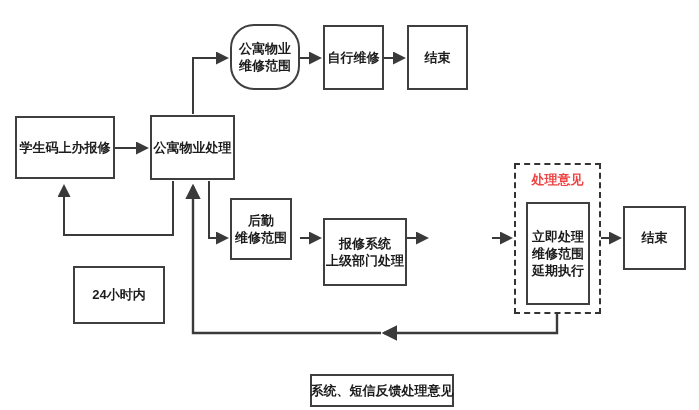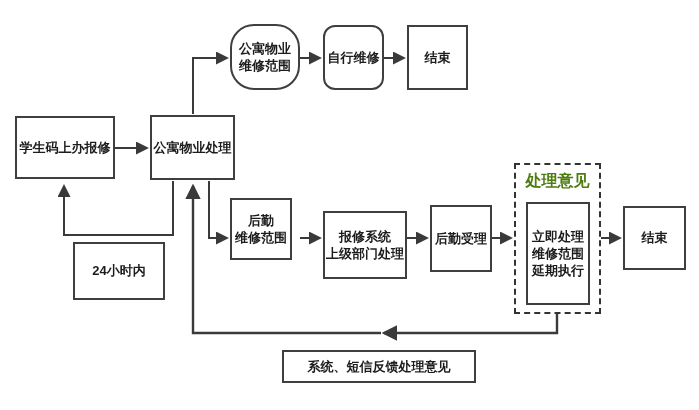--- a/index.html
+++ b/index.html
@@ -31,25 +31,26 @@
     position:absolute;
     box-sizing:border-box;
     border:2px dashed #333333;
     background:transparent;
   }
   .group-title{
     position:absolute;
     left:0;right:0;top:6px;
     text-align:center;
     font-weight:bold;
-    font-size:16px;
-    color:#4d7c0f;
+    font-size:13px;
+    color:#ef4444;
   }
   .label-box{
     border-width:2px;
+    margin-top:24px;
   }
 </style>
 </head>
 <body>
 
 <div class="stage">
 
   <svg class="wires" viewBox="0 0 699 410" xmlns="http://www.w3.org/2000/svg">
     <defs>
       <marker id="arrow" viewBox="0 0 10 10" refX="8.5" refY="5" markerWidth="6.5" markerHeight="6.5" orient="auto-start-reverse">
@@ -78,56 +79,53 @@
 
   <div class="node" style="left:150px;top:115px;width:85px;height:65px;">
     <span>公寓物业处理</span>
   </div>
 
   <div class="node" style="left:230px;top:24px;width:70px;height:66px;border-radius:24px;">
     <span>公寓物业</span>
     <span>维修范围</span>
   </div>
 
-  <div class="node" style="left:323px;top:25px;width:61px;height:65px;border-radius:12px;">
+  <div class="node" style="left:323px;top:25px;width:61px;height:65px;">
     <span>自行维修</span>
   </div>
 
   <div class="node" style="left:407px;top:25px;width:61px;height:65px;">
     <span>结束</span>
   </div>
 
   <div class="node" style="left:230px;top:198px;width:62px;height:62px;">
     <span>后勤</span>
     <span>维修范围</span>
   </div>
 
-  <div class="node" style="left:323px;top:211px;width:84px;height:68px;">
+  <div class="node" style="left:323px;top:218px;width:84px;height:68px;">
     <span>报修系统</span>
     <span>上级部门处理</span>
   </div>
 
-  <div class="node" style="left:430px;top:205px;width:62px;height:67px;">
-    <span>后勤受理</span>
-  </div>
 
   <div class="group" style="left:514px;top:163px;width:87px;height:151px;">
     <div class="group-title">处理意见</div>
     <div class="node" style="left:10px;top:37px;width:64px;height:103px;border-width:2px;">
       <span>立即处理</span>
       <span>维修范围</span>
       <span>延期执行</span>
     </div>
   </div>
 
   <div class="node" style="left:623px;top:206px;width:63px;height:64px;">
     <span>结束</span>
   </div>
 
   <div class="node label-box" style="left:73px;top:242px;width:92px;height:58px;">
     <span>24小时内</span>
   </div>
 
-  <div class="node label-box" style="left:282px;top:350px;width:194px;height:33px;">
+  <div class="node label-box" style="left:310px;top:350px;width:144px;height:33px;">
     <span>系统、短信反馈处理意见</span>
   </div>
 
 </div>
 
 </body></html>

